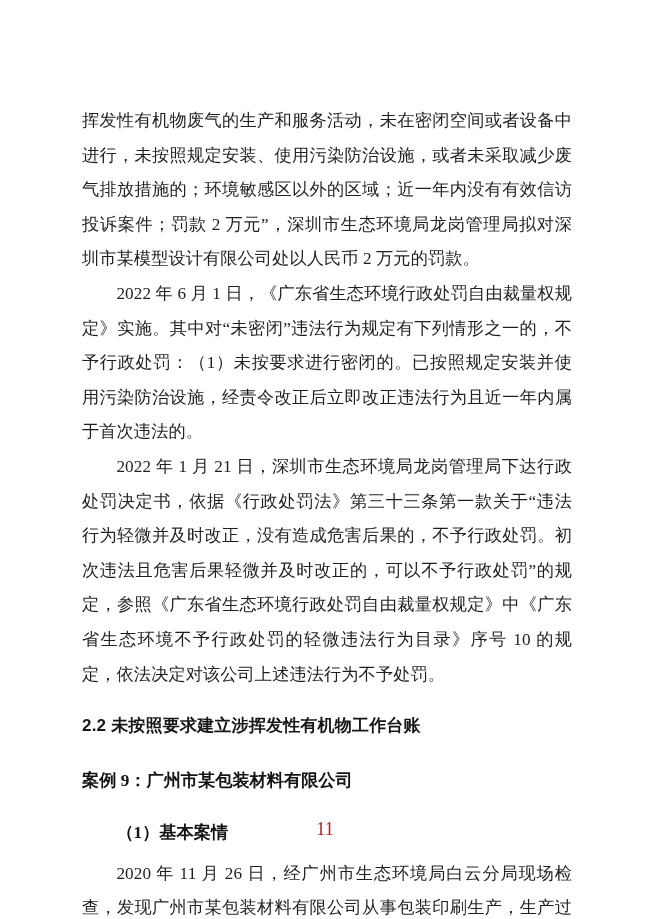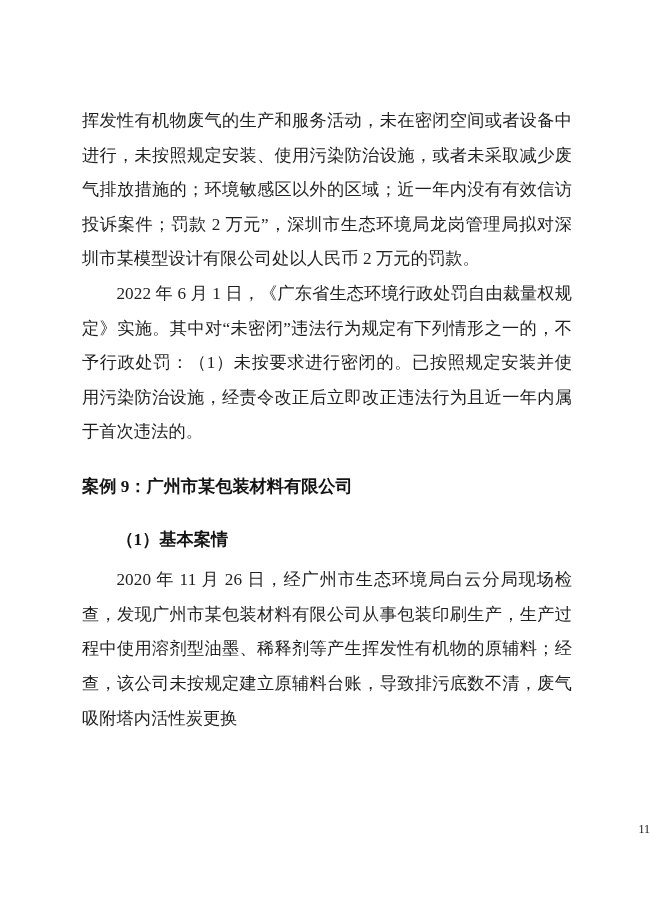--- a/index.html
+++ b/index.html
@@ -82,39 +82,41 @@
   .gap-after-section  { margin-top: 20px; }
   .gap-after-case     { margin-top: 18px; }
   .gap-after-sub      { margin-top: 6px; }
 
   
   #page-number {
     position: absolute;
     left: 0;
     top: 818px;
     width: 650px;
-    text-align: right;
-    font-size: 12px;
+    text-align: center;
+    font-size: 18px;
     line-height: 22px;
-    color: #0f172a;
+    color: #b91c1c;
     font-family: "Liberation Serif", "DejaVu Serif", serif;
   }
 </style>
 </head>
 <body>
 
 <div id="page">
 
   <div id="content">
 
     <p class="para">挥发性有机物废气的生产和服务活动，未在密闭空间或者设备中进行，未按照规定安装、使用污染防治设施，或者未采取减少废气排放措施的；环境敏感区以外的区域；近一年内没有有效信访投诉案件；罚款 2 万元”，深圳市生态环境局龙岗管理局拟对深圳市某模型设计有限公司处以人民币 2 万元的罚款。</p>
 
     <p class="para indent">2022 年 6 月 1 日，《广东省生态环境行政处罚自由裁量权规定》实施。其中对“未密闭”违法行为规定有下列情形之一的，不予行政处罚：（1）未按要求进行密闭的。已按照规定安装并使用污染防治设施，经责令改正后立即改正违法行为且近一年内属于首次违法的。</p>
 
+    <p class="para indent">2022 年 1 月 21 日，深圳市生态环境局龙岗管理局下达行政处罚决定书，依据《行政处罚法》第三十三条第一款关于“违法行为轻微并及时改正，没有造成危害后果的，不予行政处罚。初次违法且危害后果轻微并及时改正的，可以不予行政处罚”的规定，参照《广东省生态环境行政处罚自由裁量权规定》中《广东省生态环境不予行政处罚的轻微违法行为目录》序号 10 的规定，依法决定对该公司上述违法行为不予处罚。</p>
 
+    <h2 class="h-section gap-before-section">2.2  未按照要求建立涉挥发性有机物工作台账</h2>
 
     <h3 class="h-case gap-after-section">案例 9：广州市某包装材料有限公司</h3>
 
     <h4 class="h-sub gap-after-case">（1）基本案情</h4>
 
     <p class="para indent gap-after-sub">2020 年 11 月 26 日，经广州市生态环境局白云分局现场检查，发现广州市某包装材料有限公司从事包装印刷生产，生产过程中使用溶剂型油墨、稀释剂等产生挥发性有机物的原辅料；经查，该公司未按规定建立原辅料台账，导致排污底数不清，废气吸附塔内活性炭更换</p>
 
   </div>
 
   <div id="page-number">11</div>

